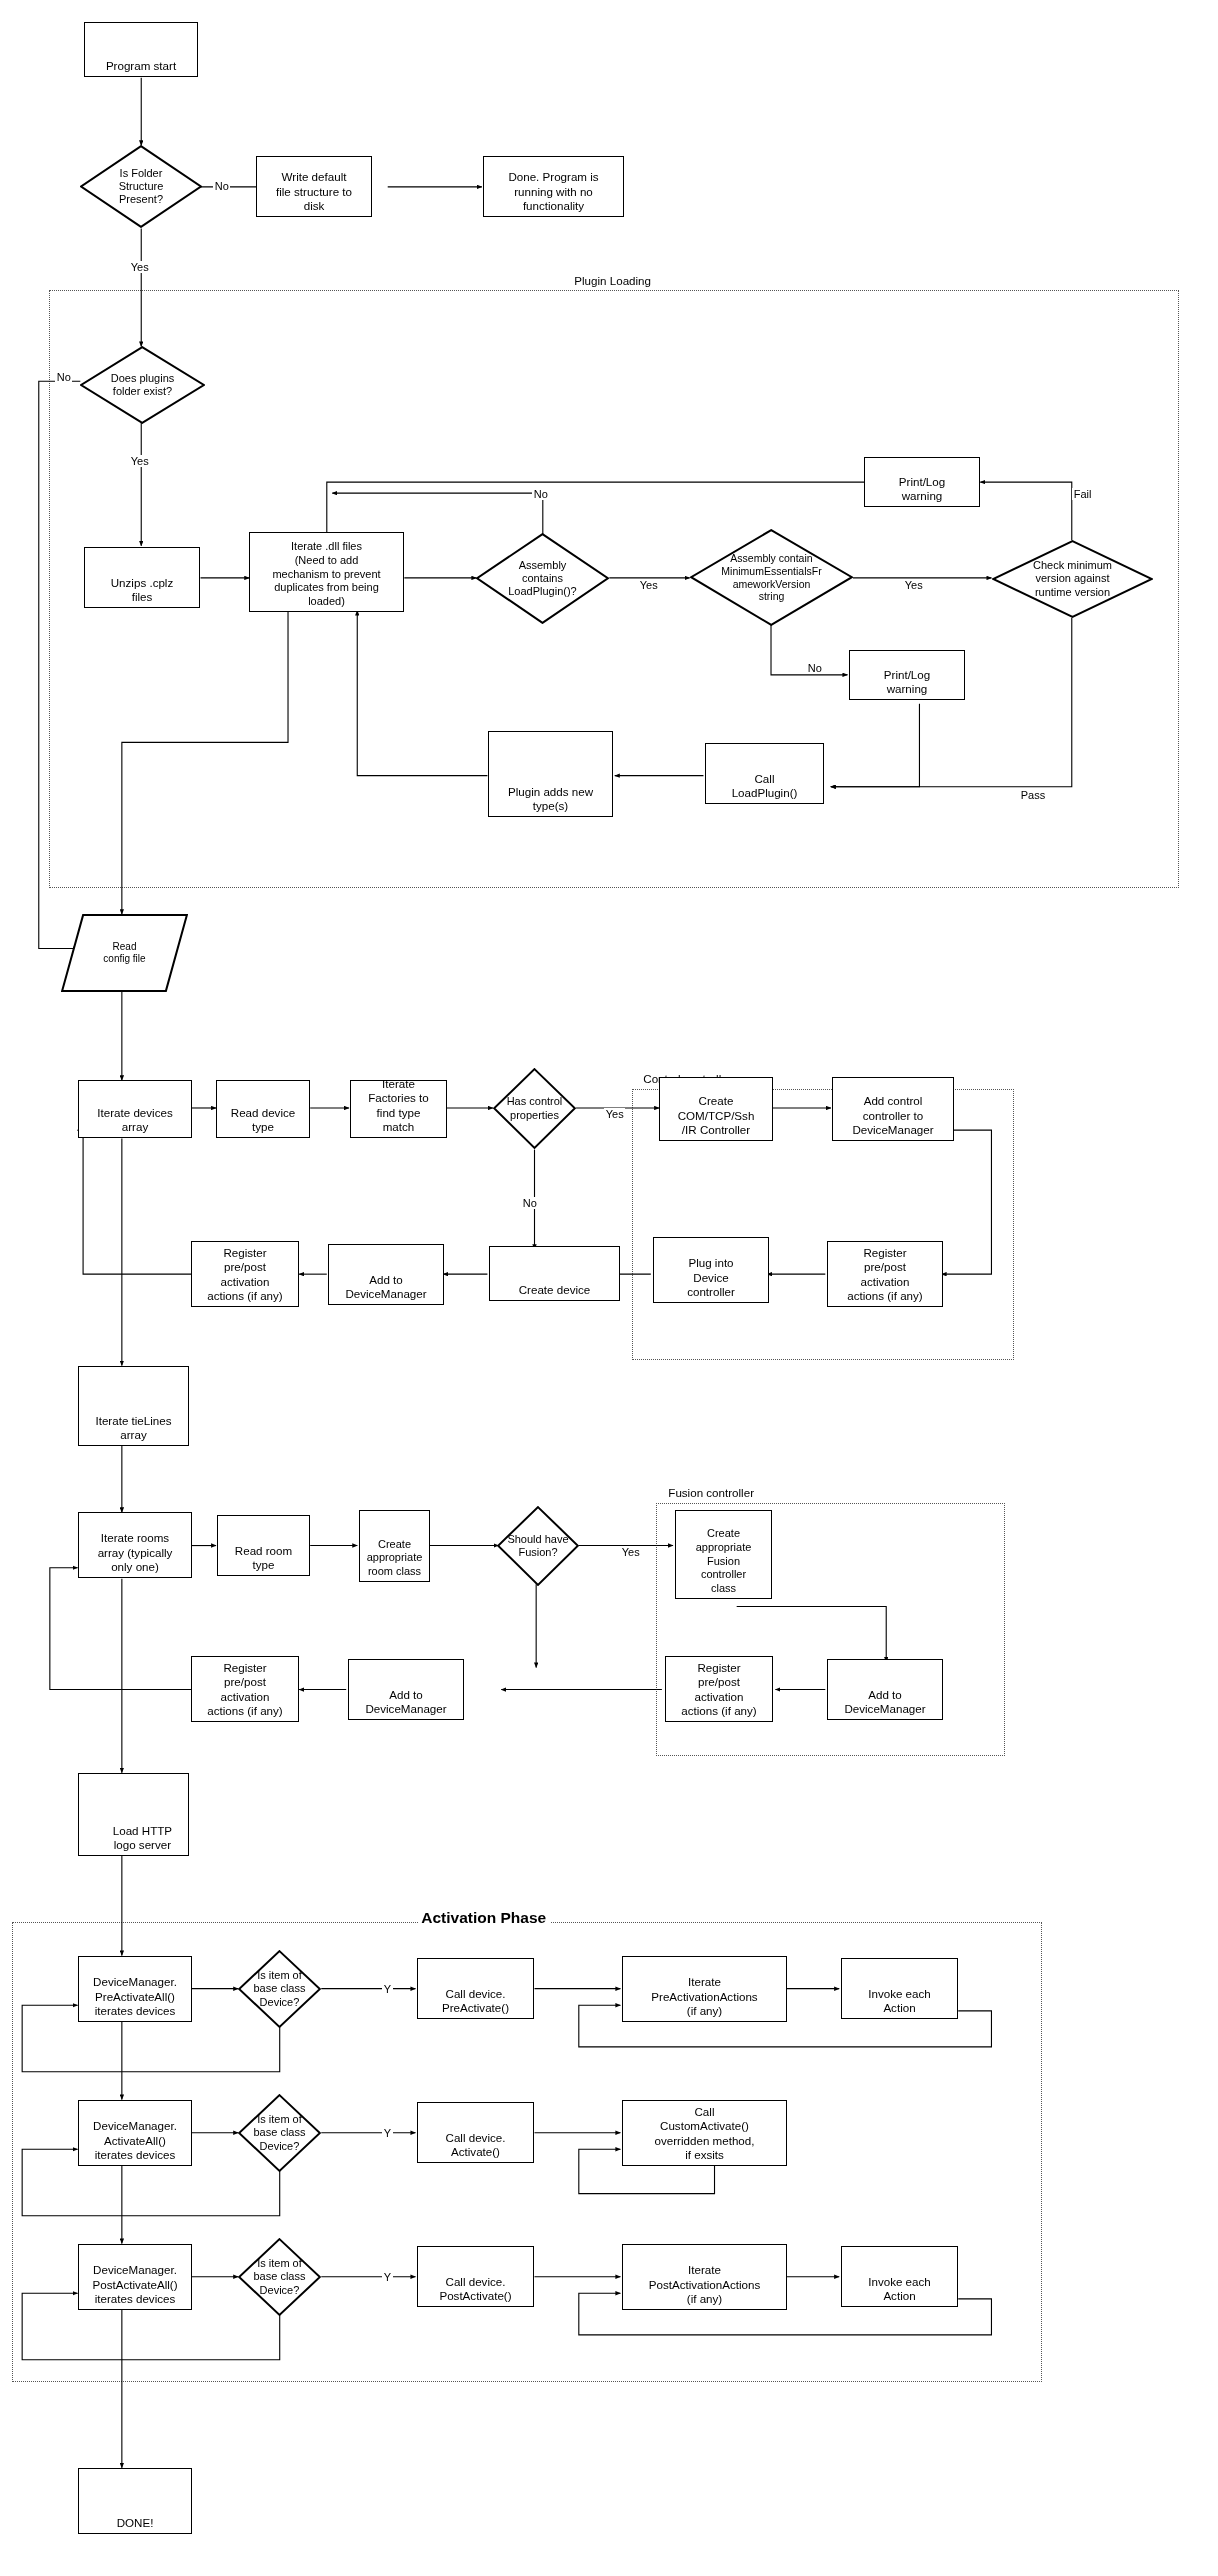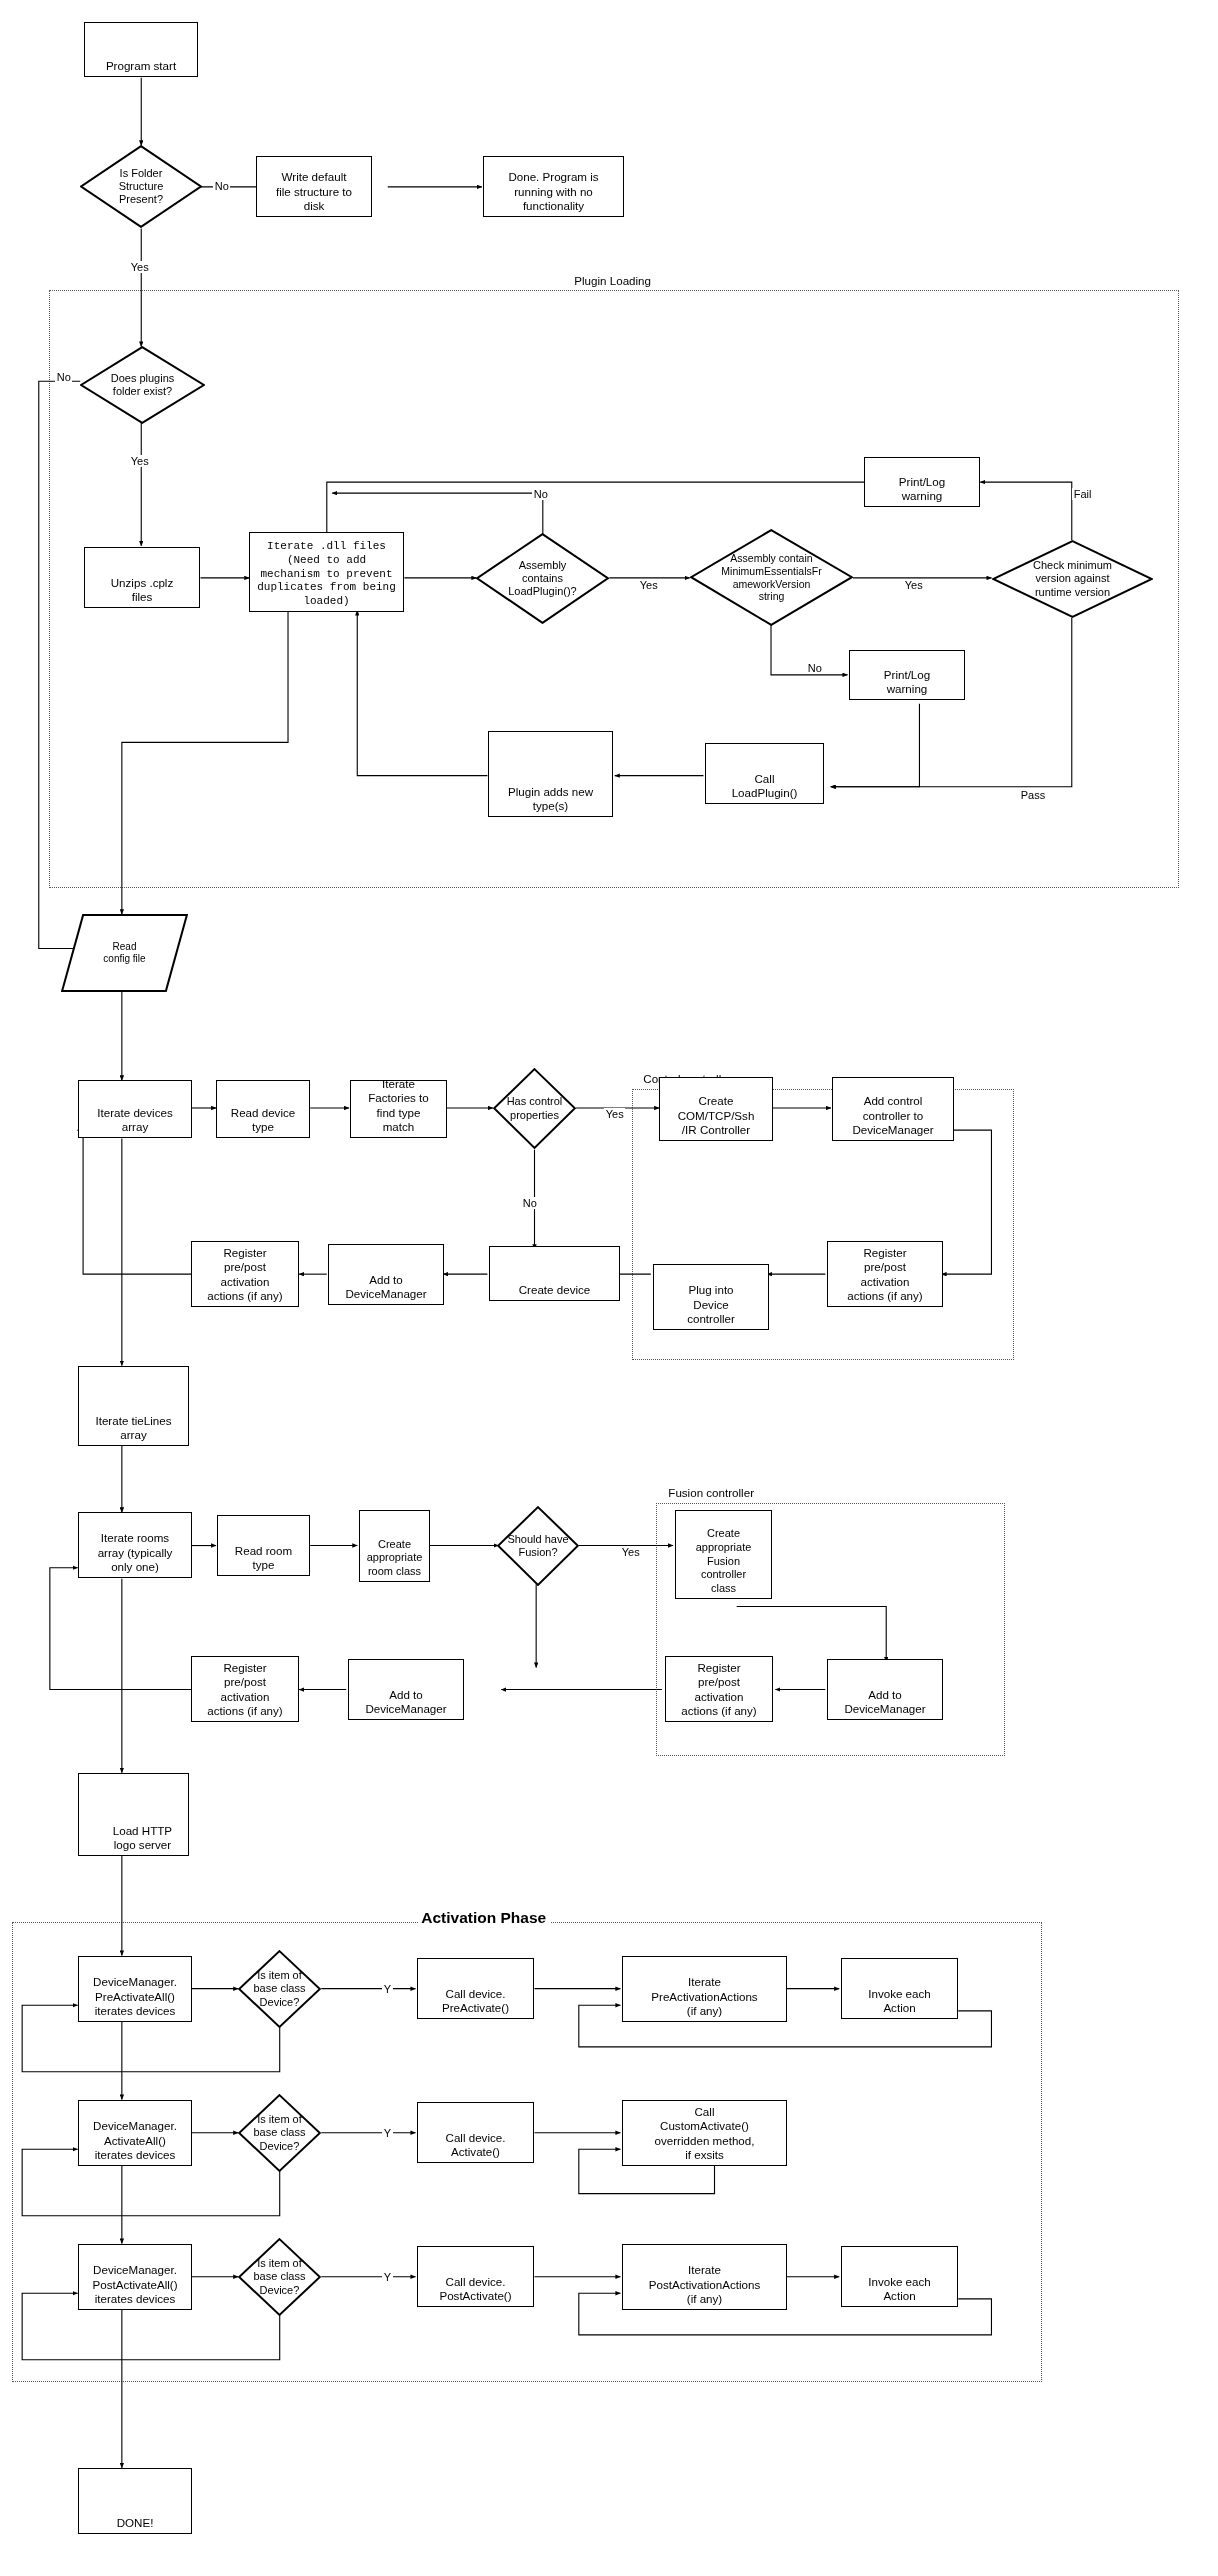--- a/index.html
+++ b/index.html
@@ -200,21 +200,21 @@
       </svg>
     <div class="dlabel">Does plugins
 folder exist?</div>
   </div>
 
   <div class="node" style="left:84px;top:547px;width:116px;height:61px;">
     <span>Unzips .cplz
 files</span>
   </div>
 
-  <div class="node" style="left:249px;top:532px;width:155px;height:80px;font-family:Liberation Mono, monospace;">
+  <div class="node" style="left:249px;top:532px;width:155px;height:80px;">
     <span style="font-size:11px;">Iterate .dll files
 (Need to add
 mechanism to prevent
 duplicates from being
 loaded)</span>
   </div>
 
   <div class="diamond" style="left:476px;top:533px;width:133px;height:91px;">
     <svg class="dshape" viewBox="0 0 240 165" preserveAspectRatio="none">
         <polygon points="120,2 238,82 120,163 2,82" fill="#fff" stroke="#000" stroke-width="2" vector-effect="non-scaling-stroke"></polygon>
@@ -308,21 +308,21 @@
 DeviceManager</span>
   </div>
 
   <div class="node" style="left:827px;top:1241px;width:116px;height:66px;">
     <span>Register
 pre/post
 activation
 actions (if any)</span>
   </div>
 
-  <div class="node" style="left:653px;top:1264px;width:116px;height:66px;">
+  <div class="node" style="left:653px;top:1237px;width:116px;height:66px;">
     <span>Plug into
 Device
 controller</span>
   </div>
 
   <div class="node" style="left:489px;top:1246px;width:131px;height:55px;">
     <span>Create device</span>
   </div>
 
   <div class="node" style="left:328px;top:1244px;width:116px;height:61px;">

